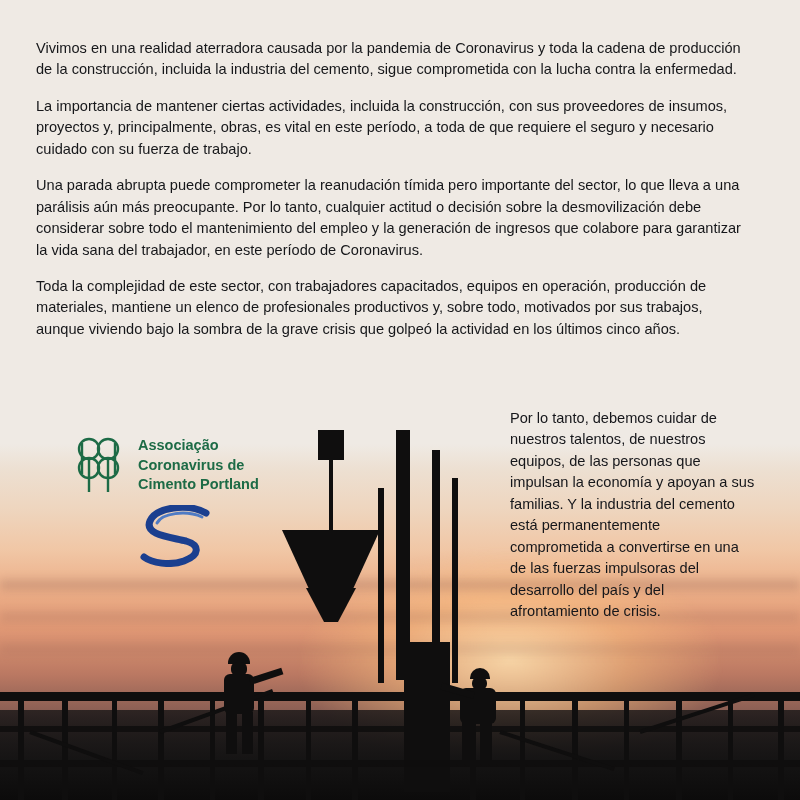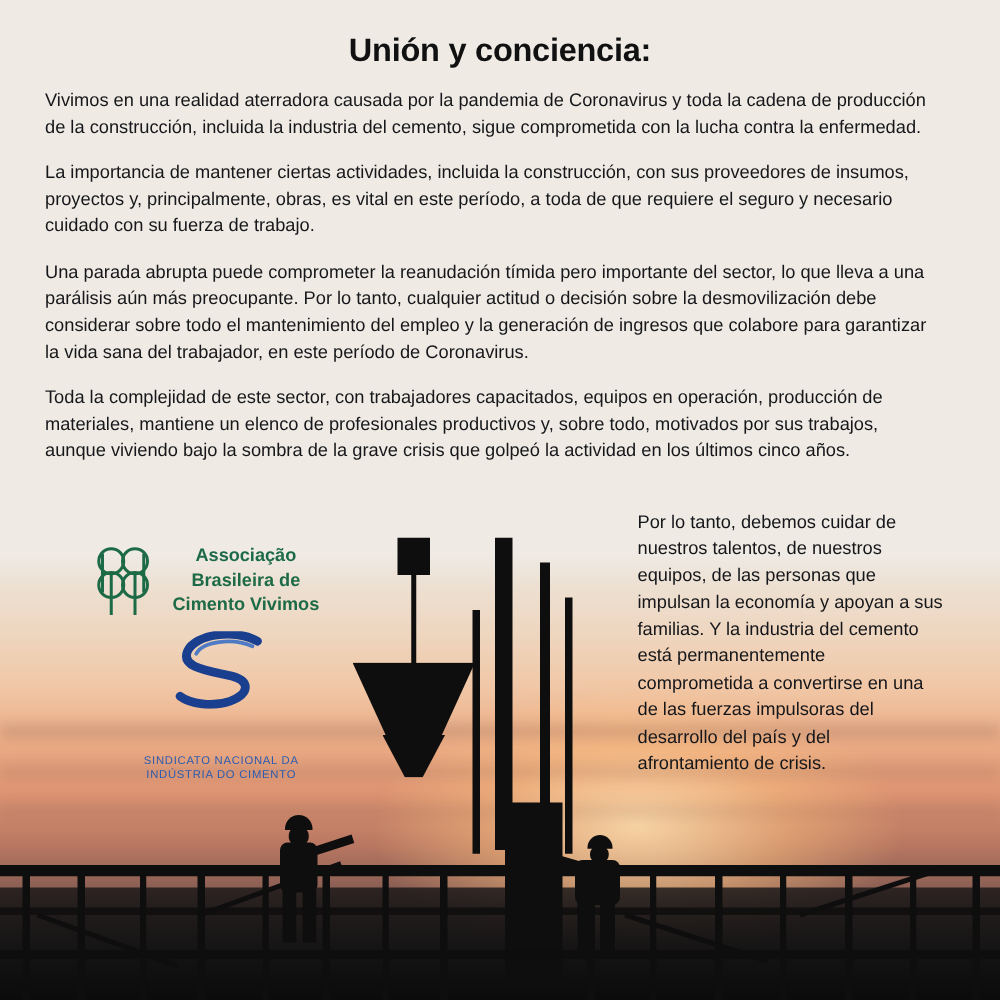--- a/index.html
+++ b/index.html
@@ -136,21 +136,20 @@
     height: 62px;
   }
   .abcp-text {
     position: absolute;
     left: 66px;
     top: 6px;
     font-size: 14.5px;
     line-height: 1.35;
     color: #1d6b46;
     font-weight: 600;
-    text-align: center;
   }
 
   .logo-snic {
     position: absolute;
     left: 62px;
     top: 505px;
     width: 230px;
     height: 115px;
     text-align: center;
   }
@@ -244,21 +243,20 @@
     <div class="sil" style="left:470px; top:238px; width:20px; height:11px; border-radius:10px 10px 0 0;"></div>
     <div class="sil" style="left:472px; top:247px; width:15px; height:13px; border-radius:6px;"></div>
     <div class="sil" style="left:460px; top:258px; width:36px; height:36px; border-radius:6px;"></div>
     <div class="sil" style="left:462px; top:292px; width:12px; height:40px;"></div>
     <div class="sil" style="left:480px; top:292px; width:12px; height:40px;"></div>
     <div class="sil" style="left:440px; top:262px; width:34px; height:7px; transform:rotate(16deg); transform-origin:right center;"></div>
   </div>
 
   <div class="content">
     <h1 class="title">
-      <span>Unión y conciencia:</span>
     </h1>
 
     <div class="body-text">
       <p>Vivimos en una realidad aterradora causada por la pandemia de Coronavirus y toda la cadena de producción de la construcción, incluida la industria del cemento, sigue comprometida con la lucha contra la enfermedad.</p>
       <p>La importancia de mantener ciertas actividades, incluida la construcción, con sus proveedores de insumos, proyectos y, principalmente, obras, es vital en este período, a toda de que requiere el seguro y necesario cuidado con su fuerza de trabajo.</p>
       <p>Una parada abrupta puede comprometer la reanudación tímida pero importante del sector, lo que lleva a una parálisis aún más preocupante. Por lo tanto, cualquier actitud o decisión sobre la desmovilización debe considerar sobre todo el mantenimiento del empleo y la generación de ingresos que colabore para garantizar la vida sana del trabajador, en este período de Coronavirus.</p>
       <p>Toda la complejidad de este sector, con trabajadores capacitados, equipos en operación, producción de materiales, mantiene un elenco de profesionales productivos y, sobre todo, motivados por sus trabajos, aunque viviendo bajo la sombra de la grave crisis que golpeó la actividad en los últimos cinco años.</p>
     </div>
   </div>
 
@@ -276,31 +274,27 @@
           <circle cx="36" cy="34" r="10"></circle>
           <path d="M17 24 V58"></path>
           <path d="M36 24 V58"></path>
           <path d="M10 9 V40"></path>
           <path d="M43 9 V40"></path>
         </g>
       </svg>
     </div>
     <div class="abcp-text">
       <div>Associação</div>
-      <div>Brasileira de</div>
-      <div>Cimento Vivimos</div>
+      <div>Coronavirus de</div>
+      <div>Cimento Portland</div>
     </div>
   </div>
 
   <div class="logo-snic">
     <div class="snic-mark">
       <svg viewBox="0 0 86 62" width="86" height="62" aria-hidden="true">
         <path d="M70 8 C52 -2, 20 2, 14 16 C8 30, 34 32, 50 36 C64 40, 64 50, 48 56 C34 61, 16 58, 8 52" fill="none" stroke="#1b3f8f" stroke-width="7" stroke-linecap="round"></path>
         <path d="M66 12 C50 5, 26 8, 21 18" fill="none" stroke="#4f7bc4" stroke-width="3" stroke-linecap="round"></path>
       </svg>
     </div>
-    <div class="snic-sub">
-      <div>SINDICATO NACIONAL DA</div>
-      <div>INDÚSTRIA DO CIMENTO</div>
-    </div>
   </div>
 
 </div>
 
 </body></html>

